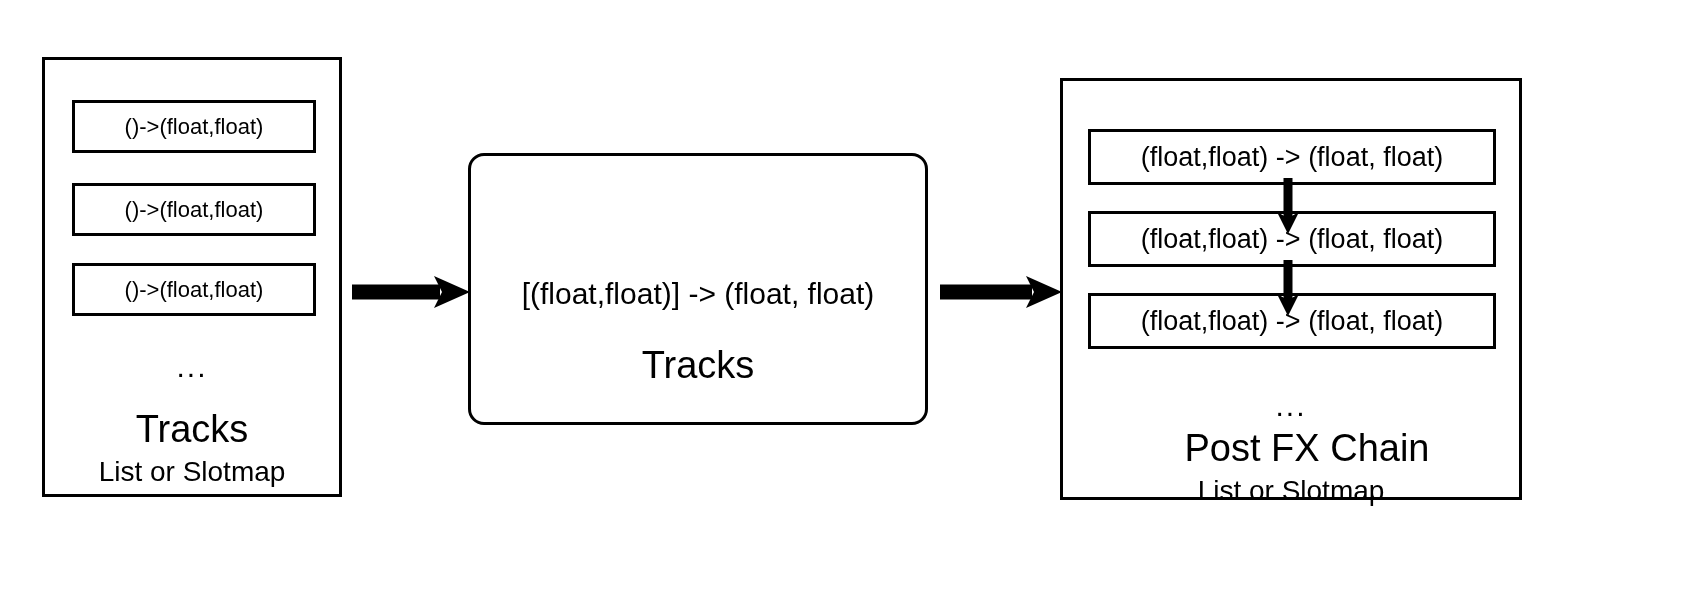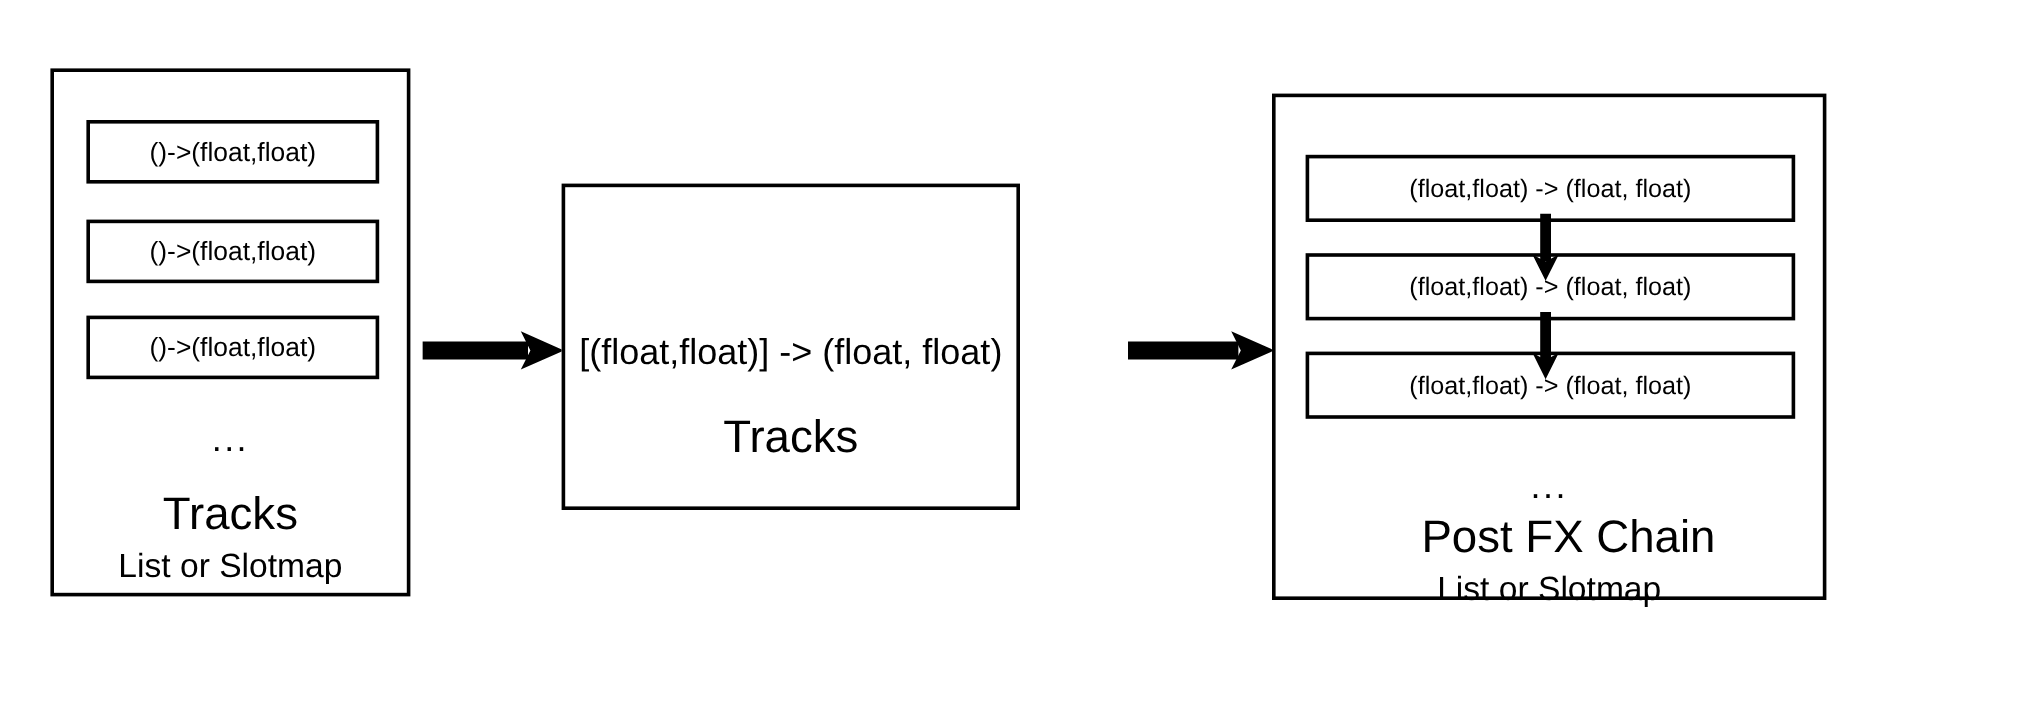--- a/index.html
+++ b/index.html
@@ -20,21 +20,21 @@
   }
 
   
   .outer-box {
     position: absolute;
     box-sizing: border-box;
     border: 3px solid #000000;
     background: #ffffff;
   }
   #tracks-box   { left: 42px;   top: 57px;  width: 300px; height: 440px; }
-  #reducer-box  { left: 468px;  top: 153px; width: 382px; height: 272px; }
+  #reducer-box  { left: 468px;  top: 153px; width: 460px; height: 272px; border-radius: 16px; }
   #postfx-box   { left: 1060px; top: 78px;  width: 462px; height: 422px; }
 
   
   .inner-box {
     position: absolute;
     box-sizing: border-box;
     border: 3px solid #000000;
     background: #ffffff;
     display: flex;
     align-items: center;
@@ -59,21 +59,21 @@
 
   
   .fx-sig {
     left: 25px;
     width: 408px;
     height: 56px;
   }
   #fx-0 { top: 48px; }
   #fx-1 { top: 130px; }
   #fx-2 { top: 212px; }
-  .fx-sig .sig { font-size: 21px; }
+  .fx-sig .sig { font-size: 27px; }
 
   
   .ellipsis {
     position: absolute;
     left: 0;
     width: 100%;
     text-align: center;
     font-size: 30px;
     line-height: 1;
     letter-spacing: 2px;

